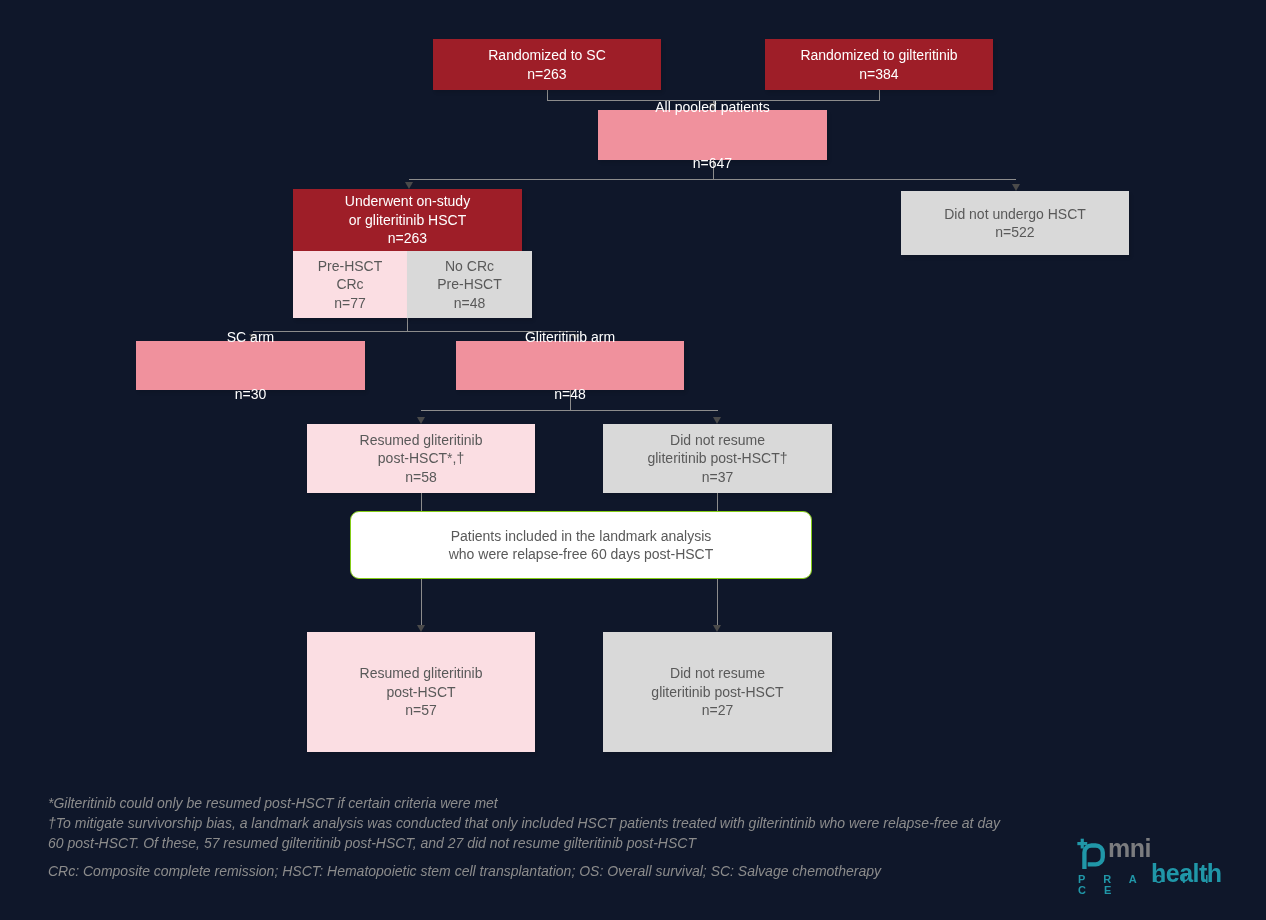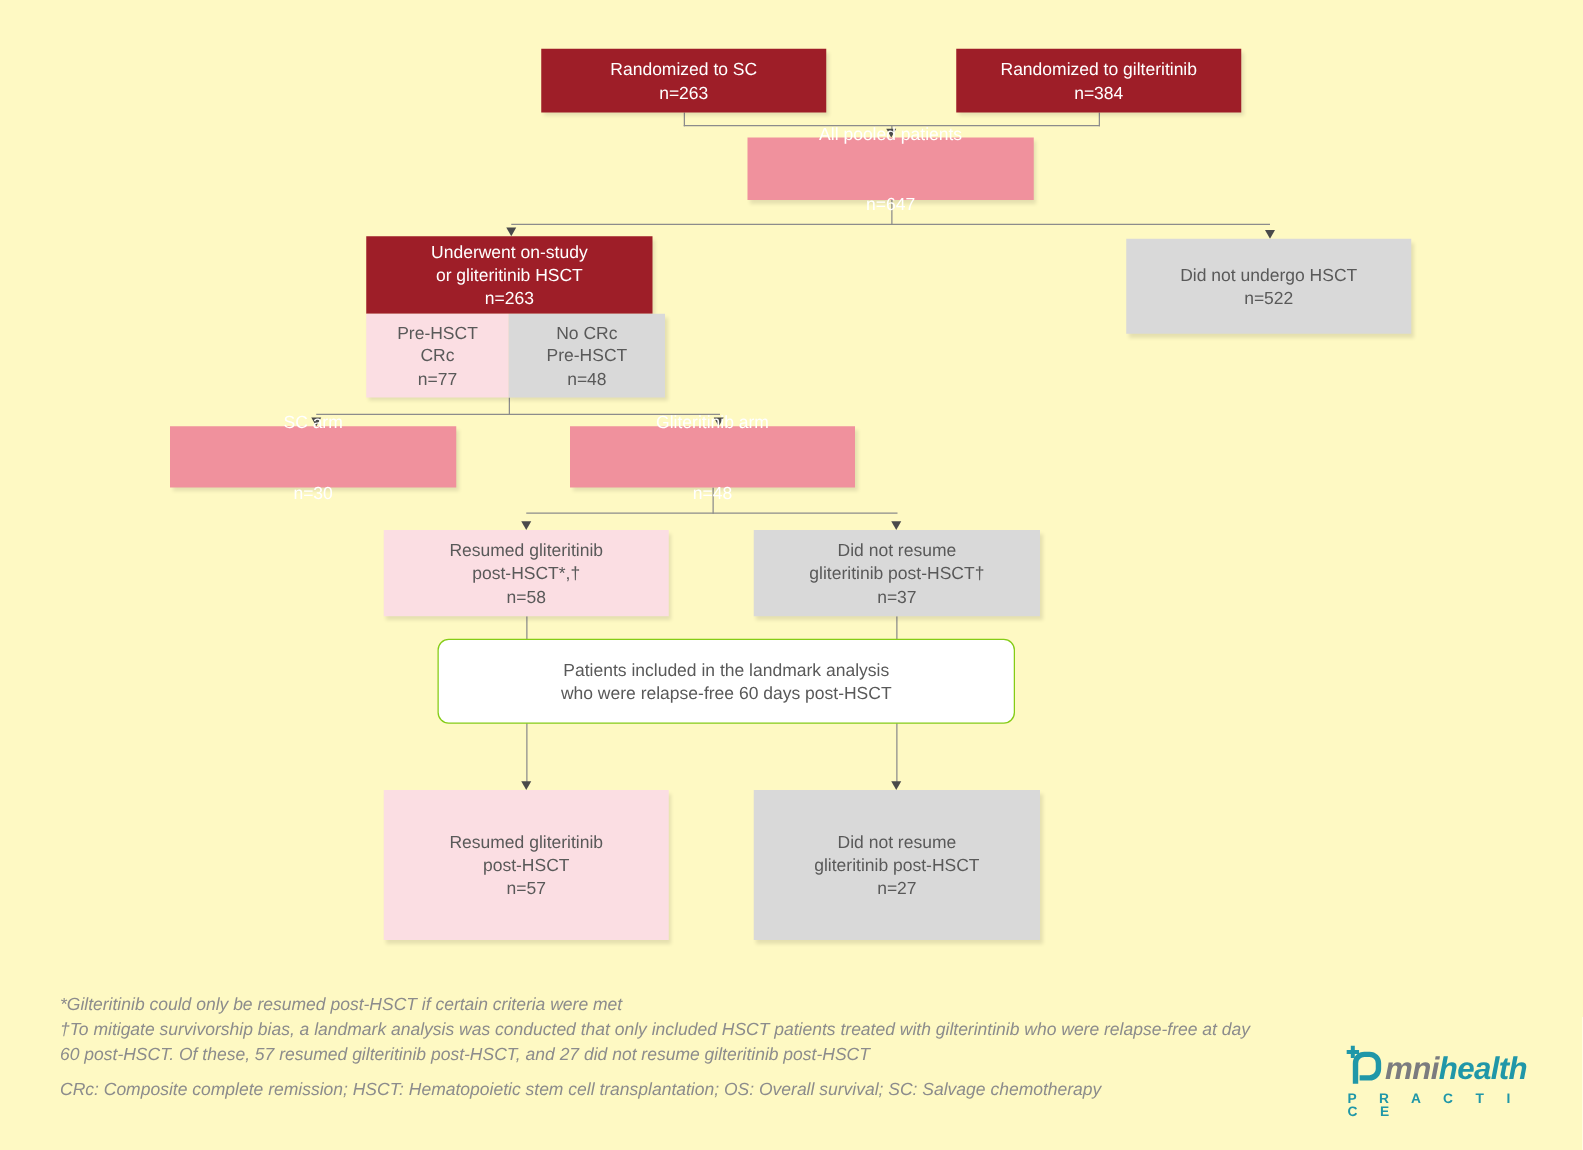--- a/index.html
+++ b/index.html
@@ -1,17 +1,17 @@
 <!DOCTYPE html>
 <html style="--dark_red: #9e1e28; --pink: #f0919d; --light_pink: #fbdee3; --gray: #d9d9d9; --teal: #2097a8; --line: #8c8c8c; --text_dark: #595959; --footnote: #8c8c8c;"><head>
 <meta charset="utf-8">
 <style>
   html,body{margin:0;padding:0;background:#fff;}
   #stage{
-    position:relative;width:1266px;height:920px;background:#fef9c3;overflow:hidden;
+    position:relative;width:1266px;height:920px;background:#0f172a;overflow:hidden;
     font-family:"Liberation Sans",sans-serif;
   }
   .flowbox{
     position:absolute;display:flex;flex-direction:column;justify-content:center;align-items:center;
     text-align:center;font-size:14px;line-height:1.32;z-index:2;
     box-shadow:2px 3px 3px rgba(0,0,0,0.10);
   }
   .flowbox span{display:block;}
   .darkred{background:var(--dark_red,#9e1e28);color:#fff;}
   .pink{background:var(--pink,#f0919d);color:#fff;gap:38px;}
@@ -28,21 +28,21 @@
     position:absolute;width:0;height:0;z-index:1;
     border-left:4px solid transparent;border-right:4px solid transparent;
     border-top:7px solid #4a4a4a;
   }
   .footnote{
     position:absolute;left:48px;color:var(--footnote,#8c8c8c);
     font-style:italic;font-size:14px;line-height:1.42;z-index:2;
   }
   
   .logo{position:absolute;left:1075px;top:836px;width:150px;z-index:2;}
-  .logo-row1{display:flex;align-items:flex-end;height:32px;font-style:italic;}
+  .logo-row1{display:flex;align-items:flex-start;height:32px;}
   .logo-row1 .word{font-size:25px;font-weight:700;letter-spacing:-0.5px;line-height:1;}
   .logo-mni{color:#7b7c7f;}
   .logo-health{color:var(--teal,#2097a8);margin-top:25px;}
   .logo-icon{margin-right:1px;}
   .logo-row2{
     margin-top:6px;padding-left:3px;font-size:11px;font-weight:700;
     letter-spacing:7.5px;color:var(--teal,#2097a8);line-height:1;
   }
 </style>
 </head>
@@ -102,21 +102,21 @@
     <span>CRc</span>
     <span>n=77</span>
   </div>
 
   <div class="flowbox graybox" style="left:407px;top:251px;width:125px;height:67px">
     <span>No CRc</span>
     <span>Pre-HSCT</span>
     <span>n=48</span>
   </div>
 
-  <div class="flowbox graybox" style="left:901px;top:191px;width:228px;height:76px">
+  <div class="flowbox graybox" style="left:901px;top:191px;width:228px;height:64px">
     <span>Did not undergo HSCT</span>
     <span>n=522</span>
   </div>
 
   <div class="flowbox pink" style="left:136px;top:341px;width:229px;height:49px">
     <span>SC arm</span>
     <span>n=30</span>
   </div>
 
   <div class="flowbox pink" style="left:456px;top:341px;width:228px;height:49px">

